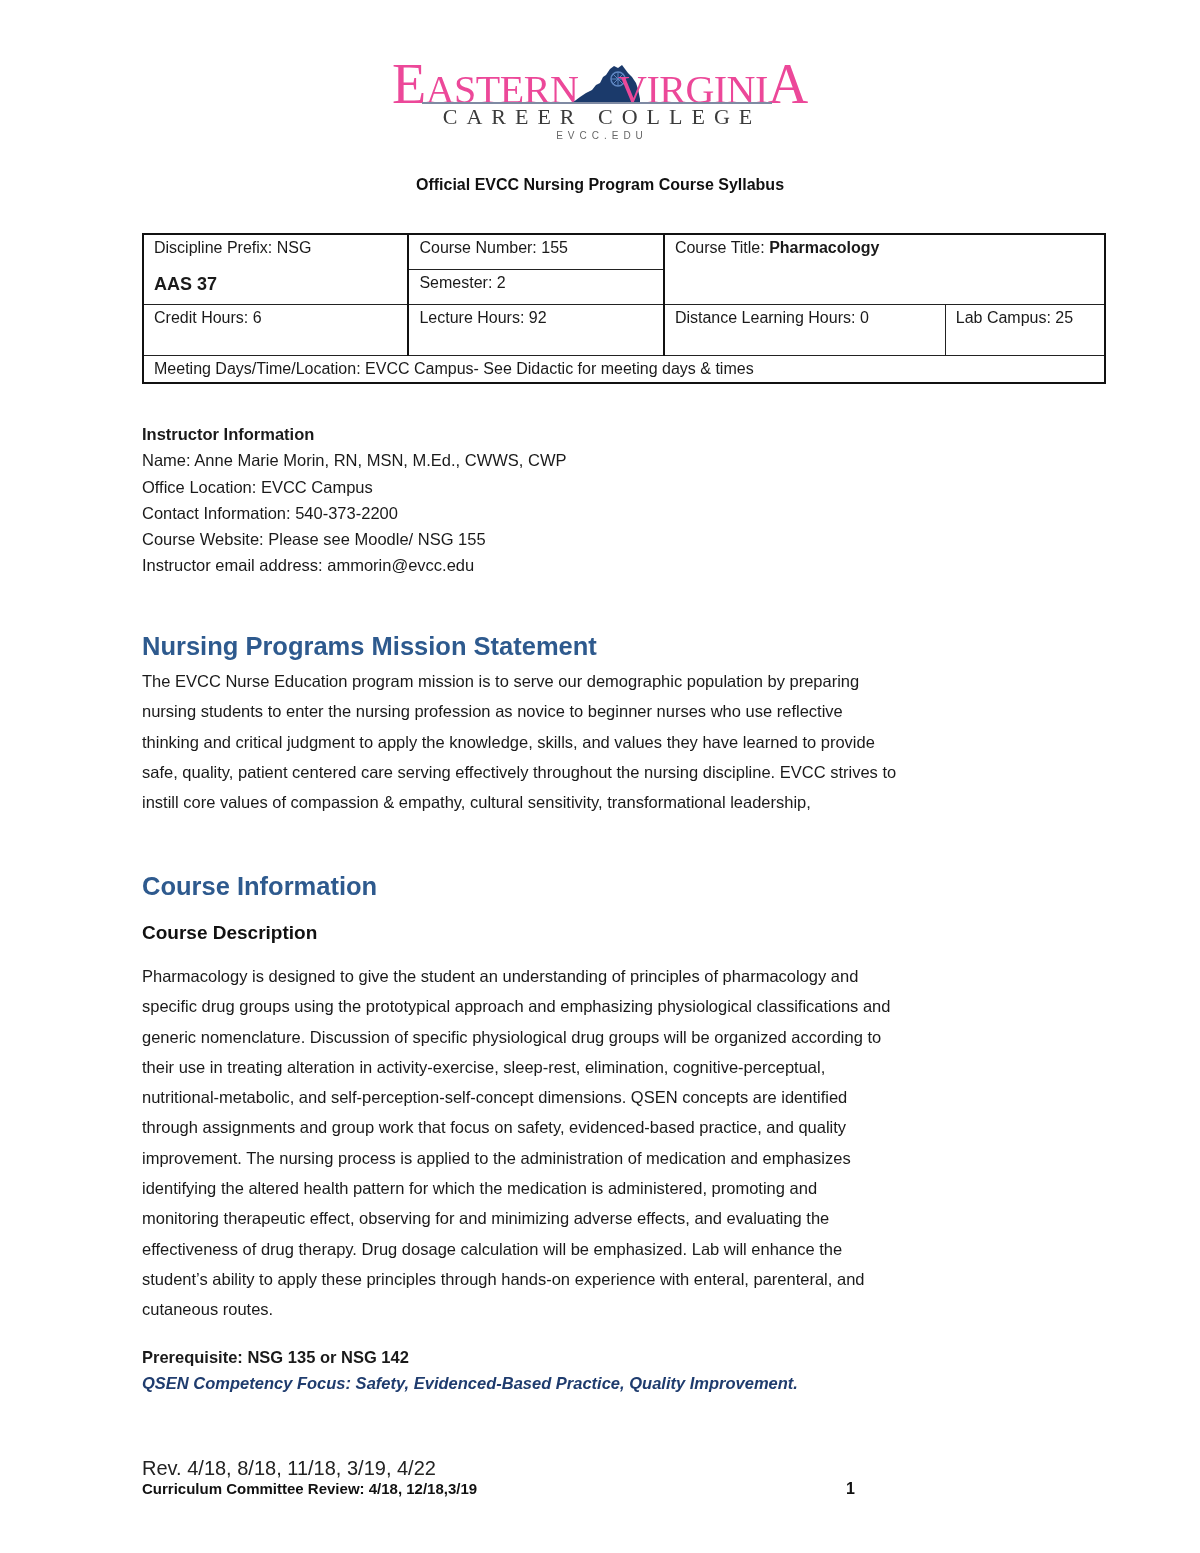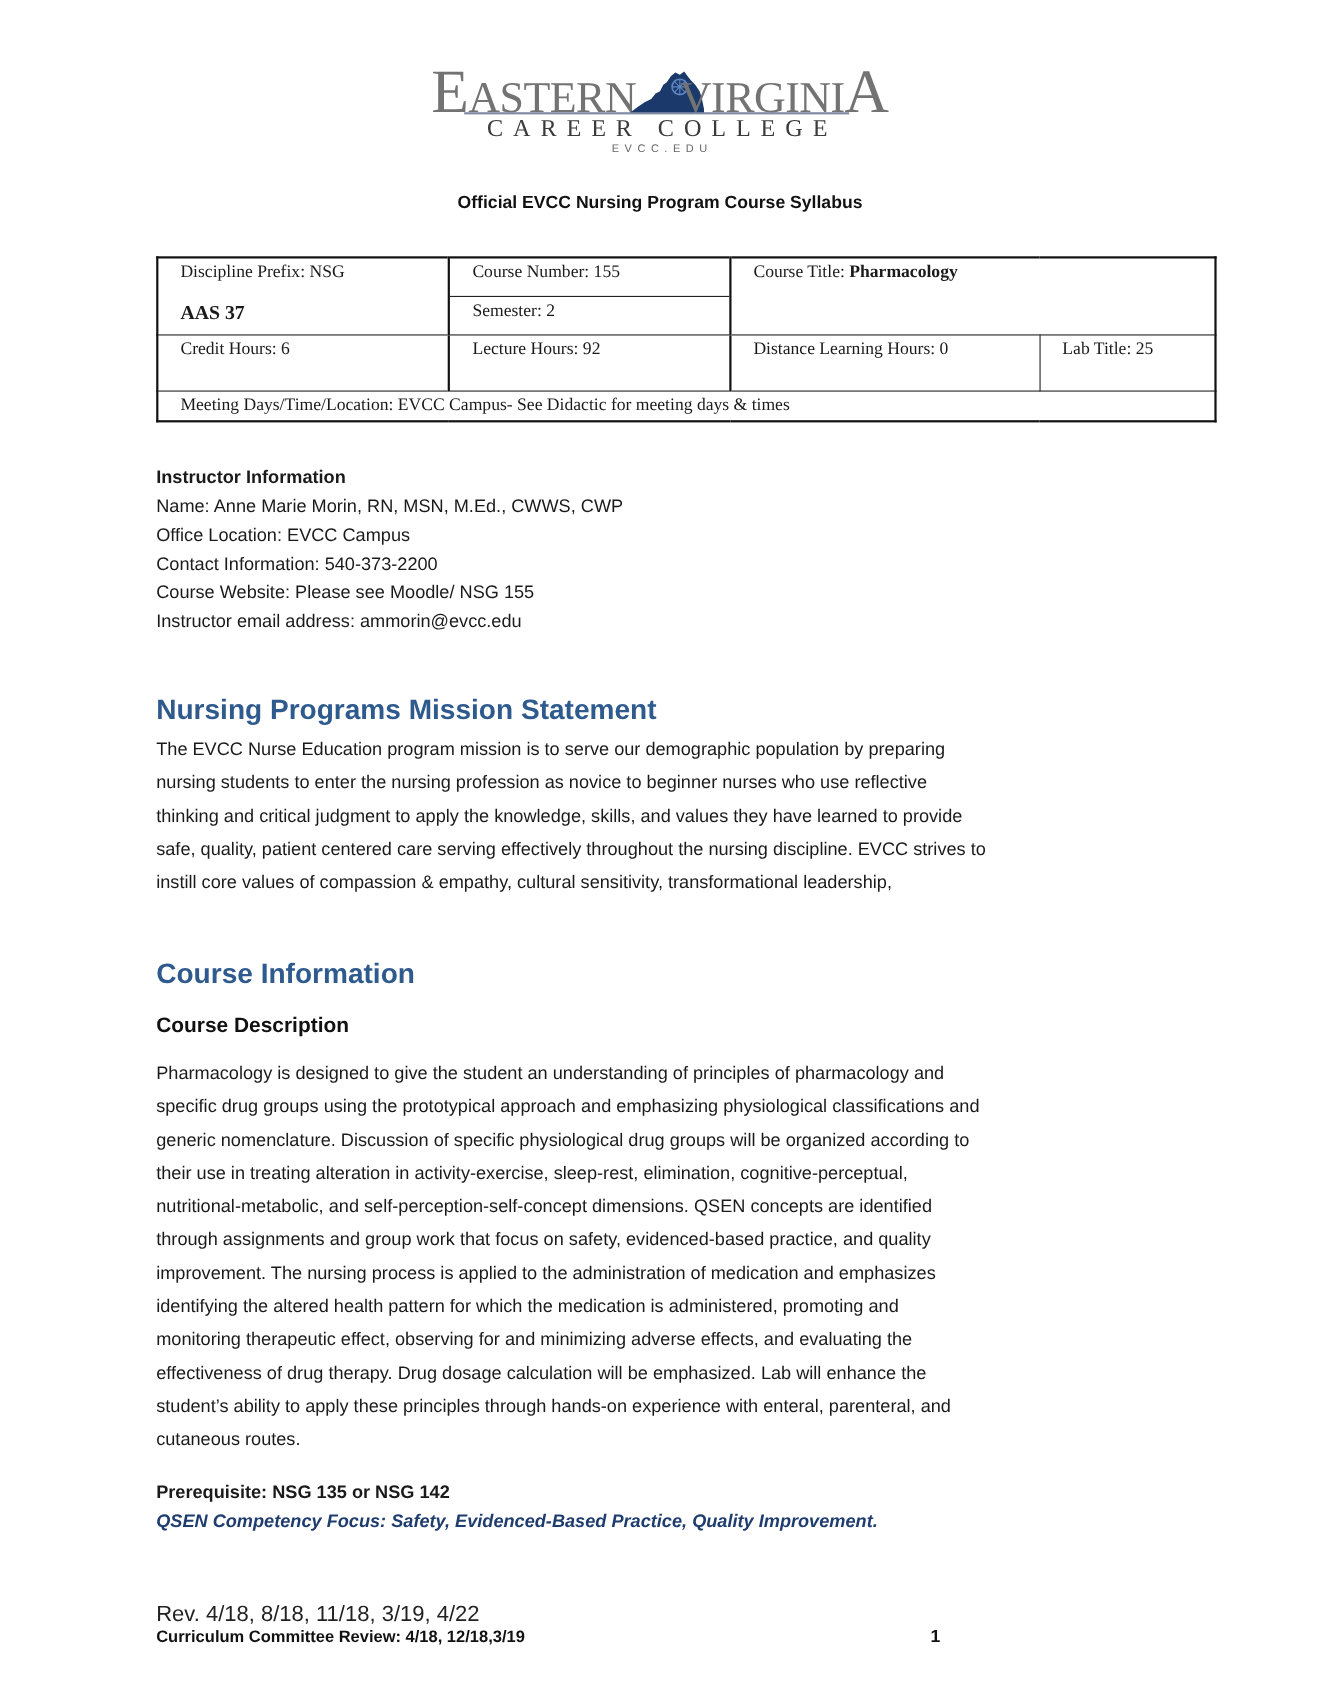--- a/index.html
+++ b/index.html
@@ -4,38 +4,38 @@
 <style>
   html, body { margin: 0; padding: 0; background: #ffffff; }
   body { width: 1200px; height: 1553px; position: relative; overflow: hidden;
          font-family: "Liberation Sans", "DejaVu Sans", sans-serif; color: #1a1a1a; }
   .page { position: absolute; left: 0; top: 0; width: 1200px; height: 1553px; }
 
   
   .logo { position: absolute; left: 392px; top: 58px; width: 420px; height: 90px; }
   .logo-row1 { position: absolute; left: 0; top: 0; width: 420px; height: 50px; }
   .logo-eastern, .logo-virginia { position: absolute; top: 6px;
-      font-family: "Liberation Serif", "DejaVu Serif", serif; color: #737373; font-size: 40px; letter-spacing: -0.5px; line-height: 40px; }
+      font-family: "Liberation Serif", "DejaVu Serif", serif; color: #ec4899; font-size: 40px; letter-spacing: -0.5px; line-height: 40px; }
   .logo-eastern { left: 0; }
   .logo-eastern .big, .logo-virginia .big { font-size: 56px; line-height: 40px; }
   .logo-virginia { left: 226px; text-align: right; }
   .logo-state { position: absolute; left: 178px; top: 5px; width: 70px; height: 42px; }
   .logo-rule { position: absolute; left: 30px; top: 44px; width: 350px; height: 2px; background: #7f8aa3; }
   .logo-career { position: absolute; left: 40px; top: 46px; width: 340px; text-align: center;
       font-family: "Liberation Serif", "DejaVu Serif", serif; color: #3b3b3b; font-size: 22px; letter-spacing: 9px; line-height: 26px; }
   .logo-edu { position: absolute; left: 40px; top: 72px; width: 340px; text-align: center;
       font-family: "Liberation Sans", "DejaVu Sans", sans-serif; color: #666; font-size: 10px; letter-spacing: 5px; }
 
   .doc-title { position: absolute; left: 0; top: 176px; width: 1200px; text-align: center;
       font-weight: bold; font-size: 16px; color: #111; }
 
   
   table.info { position: absolute; left: 142px; top: 233px; width: 964px; border-collapse: collapse;
       border: 2px solid #111; font-size: 16px; color: #1a1a1a; }
-  table.info td { border: 1px solid #222; padding: 4px 20px; vertical-align: top; font-family: Liberation Serif, serif; }
+  table.info td { border: 1px solid #222; padding: 4px 10px; vertical-align: top; }
   table.info td.vsep { border-right: 2px solid #111; }
   table.info .bold { font-weight: bold; }
   .row-a td { height: 26px; }
   .row-b td { height: 26px; }
   .row-c td { height: 42px; }
   .row-d td { height: 18px; padding-top: 2px; padding-bottom: 2px; }
   .aas { font-weight: bold; font-size: 18px; }
 
   
   .instructor { position: absolute; left: 142px; top: 421px; font-size: 16.5px; line-height: 26.3px; color: #1a1a1a; }
@@ -111,21 +111,21 @@
       <td class="vsep">
         <span>Credit Hours: </span><span>6</span>
       </td>
       <td class="vsep">
         <span>Lecture Hours: </span><span>92</span>
       </td>
       <td>
         <span>Distance Learning Hours: </span><span>0</span>
       </td>
       <td>
-        <span>Lab Title: </span><span>25</span>
+        <span>Lab Campus: </span><span>25</span>
       </td>
     </tr>
     <tr class="row-d">
       <td colspan="4">Meeting Days/Time/Location: EVCC Campus- See Didactic for meeting days &amp; times</td>
     </tr>
   </tbody>
     </table>
 
   <div class="instructor">
     <div class="head">Instructor Information</div>

